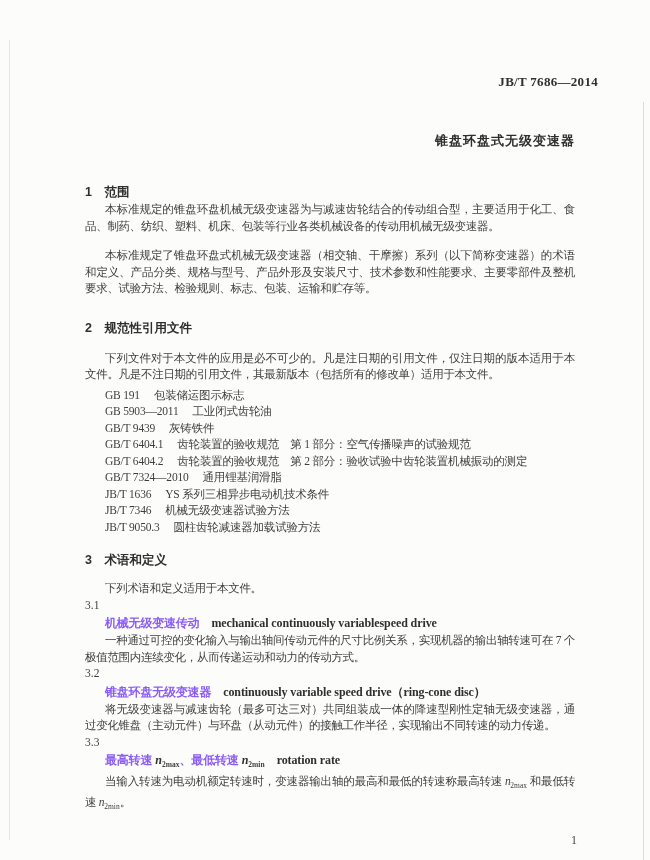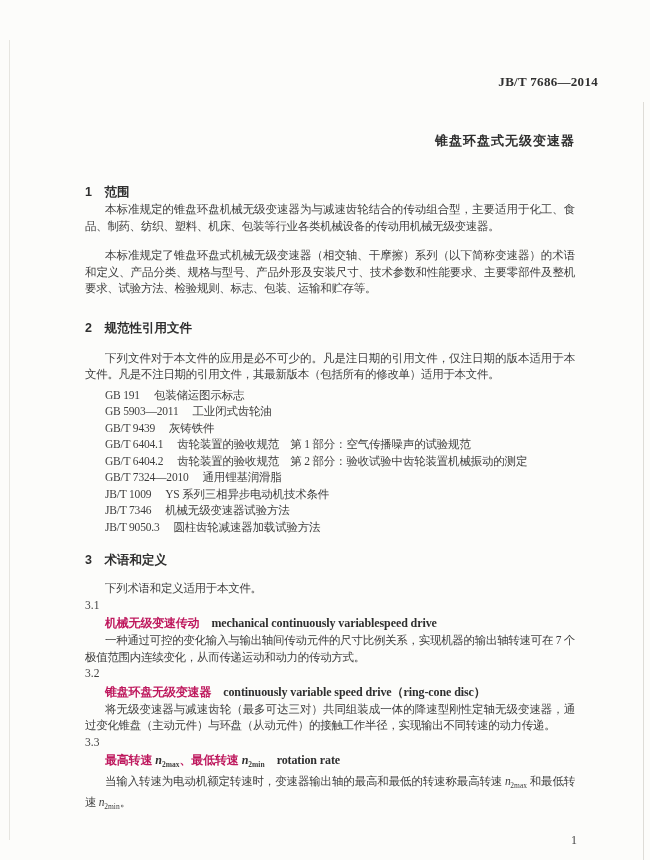--- a/index.html
+++ b/index.html
@@ -51,21 +51,21 @@
   .ref-list { margin-top: 4px; }
   .ref-line {
     padding-left: 20px; font-size: 11.5px; line-height: 16.5px;
     letter-spacing: -0.2px; white-space: nowrap;
   }
   .ref-code { margin-right: 14px; }
   .term-num { font-size: 11.5px; line-height: 16.5px; }
   .term-title { padding-left: 20px; line-height: 17px; white-space: nowrap; }
   .term-zh {
     font-family: "Liberation Sans", "DejaVu Sans", sans-serif;
-    font-size: 12px; font-weight: bold; color: #be185d; letter-spacing: -0.2px;
+    font-size: 12px; font-weight: bold; color: #8b5cf6; letter-spacing: -0.2px;
   }
   .term-en {
     font-size: 12px; font-weight: bold; color: #2f2f2f; margin-left: 12px;
     letter-spacing: -0.1px;
   }
   .var { font-style: italic; font-family: "Liberation Serif", serif; }
   .term-title .var { font-weight: bold; font-size: 12px; color: #2f2f2f; }
   .sub {
     font-size: 7.5px; vertical-align: -2.5px; letter-spacing: 0;
     font-style: normal;
@@ -99,21 +99,21 @@
     <section>
       <h2 class="sec-h s2">2　规范性引用文件</h2>
       <p class="body-p first">下列文件对于本文件的应用是必不可少的。凡是注日期的引用文件，仅注日期的版本适用于本文件。凡是不注日期的引用文件，其最新版本（包括所有的修改单）适用于本文件。</p>
       <div class="ref-list">
         <div class="ref-line"><span class="ref-code">GB 191</span><span class="ref-title">包装储运图示标志</span></div>
         <div class="ref-line"><span class="ref-code">GB 5903—2011</span><span class="ref-title">工业闭式齿轮油</span></div>
         <div class="ref-line"><span class="ref-code">GB/T 9439</span><span class="ref-title">灰铸铁件</span></div>
         <div class="ref-line"><span class="ref-code">GB/T 6404.1</span><span class="ref-title">齿轮装置的验收规范　第 1 部分：空气传播噪声的试验规范</span></div>
         <div class="ref-line"><span class="ref-code">GB/T 6404.2</span><span class="ref-title">齿轮装置的验收规范　第 2 部分：验收试验中齿轮装置机械振动的测定</span></div>
         <div class="ref-line"><span class="ref-code">GB/T 7324—2010</span><span class="ref-title">通用锂基润滑脂</span></div>
-        <div class="ref-line"><span class="ref-code">JB/T 1009</span><span class="ref-title">YS 系列三相异步电动机技术条件</span></div>
+        <div class="ref-line"><span class="ref-code">JB/T 1636</span><span class="ref-title">YS 系列三相异步电动机技术条件</span></div>
         <div class="ref-line"><span class="ref-code">JB/T 7346</span><span class="ref-title">机械无级变速器试验方法</span></div>
         <div class="ref-line"><span class="ref-code">JB/T 9050.3</span><span class="ref-title">圆柱齿轮减速器加载试验方法</span></div>
       </div>
     </section>
 
     <section>
       <h2 class="sec-h s3">3　术语和定义</h2>
       <p class="body-p intro3">下列术语和定义适用于本文件。</p>
 
       <div class="term">

